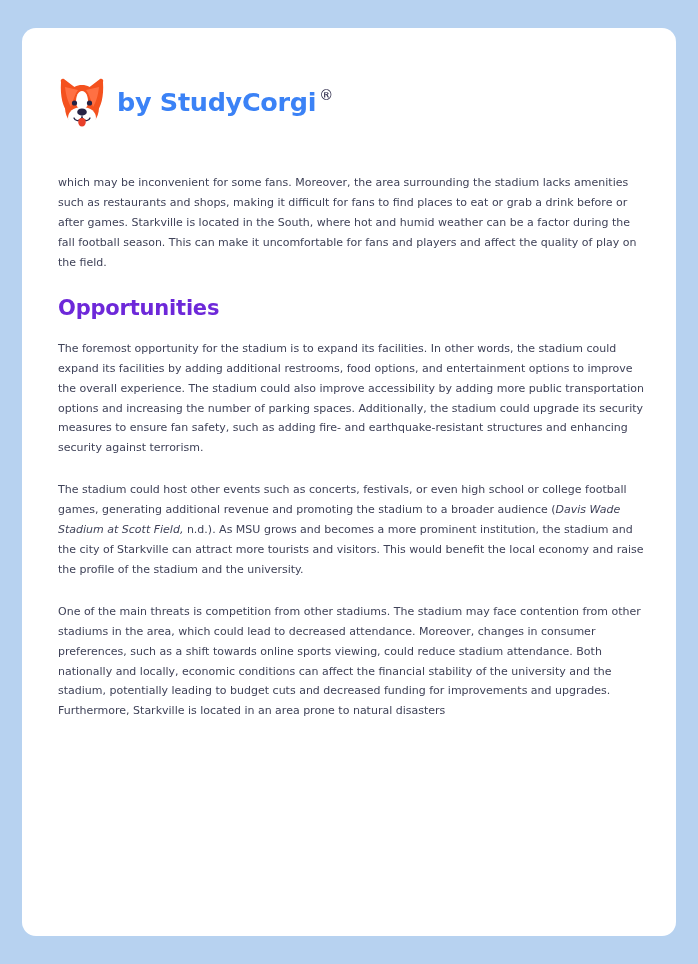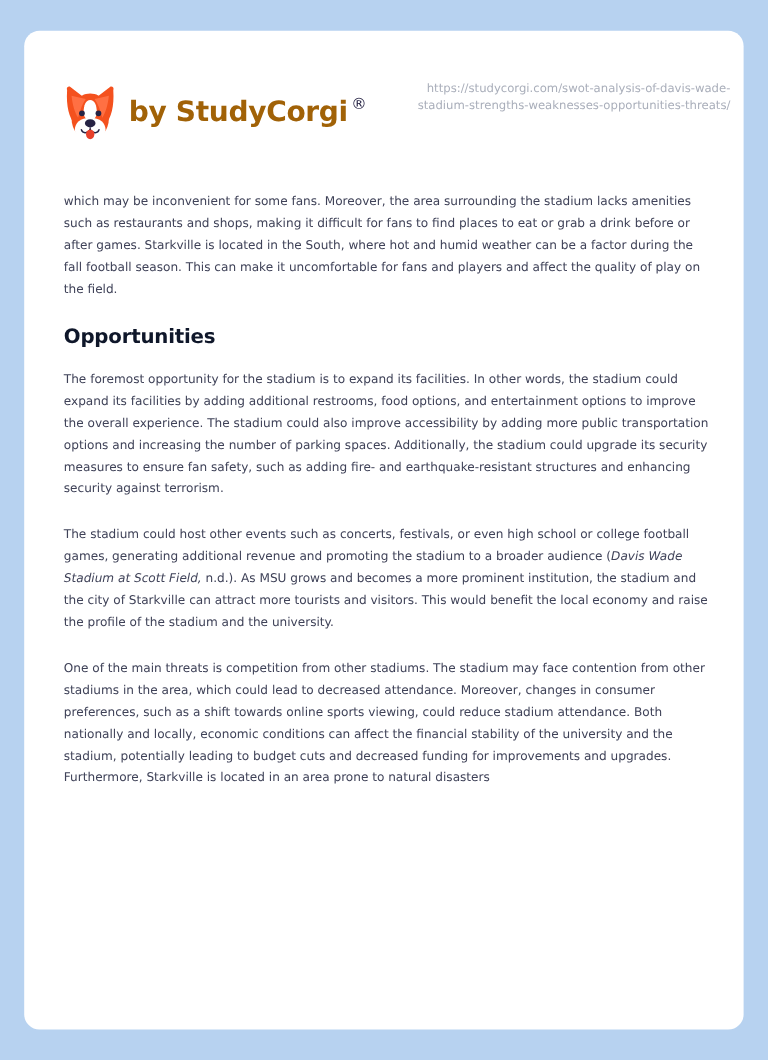--- a/index.html
+++ b/index.html
@@ -51,21 +51,21 @@
 
   .brand-wordmark {
     display: flex;
     align-items: flex-start;
     margin-left: 11px;
   }
 
   .brand-name {
     font-size: 25.5px;
     font-weight: bold;
-    color: #a16207;
+    color: #3b82f6;
     letter-spacing: -0.3px;
     line-height: 1;
     white-space: nowrap;
     font-family: "DejaVu Sans", "Liberation Sans", sans-serif;
   }
 
   .brand-reg {
     font-size: 14px;
     color: #262344;
     line-height: 1;
@@ -110,23 +110,23 @@
     color: #3f4258;
     margin: 0 0 22px 0;
     text-align: left;
   }
 
   .doc-body p.tight {
     margin-bottom: 16px;
   }
 
   .section-heading {
-    font-size: 18px;
+    font-size: 21px;
     font-weight: bold;
-    color: #0f172a;
+    color: #6d28d9;
     margin: 20px 0 17px 0;
     line-height: 1.3;
     letter-spacing: -0.2px;
   }
 
   .section-heading.first {
     margin-top: 19px;
   }
 
   em.citation {
@@ -166,21 +166,20 @@
 
         <path d="M24 41 C26.4 41 27.8 42.6 27.8 45 C27.8 47.6 26.2 49.5 24 49.5 C21.8 49.5 20.2 47.6 20.2 45 C20.2 42.6 21.6 41 24 41 Z" fill="#e8402a"></path>
       </svg>
       <div class="brand-wordmark">
         <span class="brand-name">by StudyCorgi</span>
         <span class="brand-reg">®</span>
       </div>
     </div>
 
     <div class="header-meta">
-      <div class="doc-url">https://studycorgi.com/swot-analysis-of-davis-wade-stadium-strengths-weaknesses-opportunities-threats/</div>
     </div>
 
   </div>
 
   <div class="doc-body">
 
     <p>which may be inconvenient for some fans. Moreover, the area surrounding the stadium lacks amenities such as restaurants and shops, making it difficult for fans to find places to eat or grab a drink before or after games. Starkville is located in the South, where hot and humid weather can be a factor during the fall football season. This can make it uncomfortable for fans and players and affect the quality of play on the field.</p>
 
     <h2 class="section-heading first">Opportunities</h2>
 

